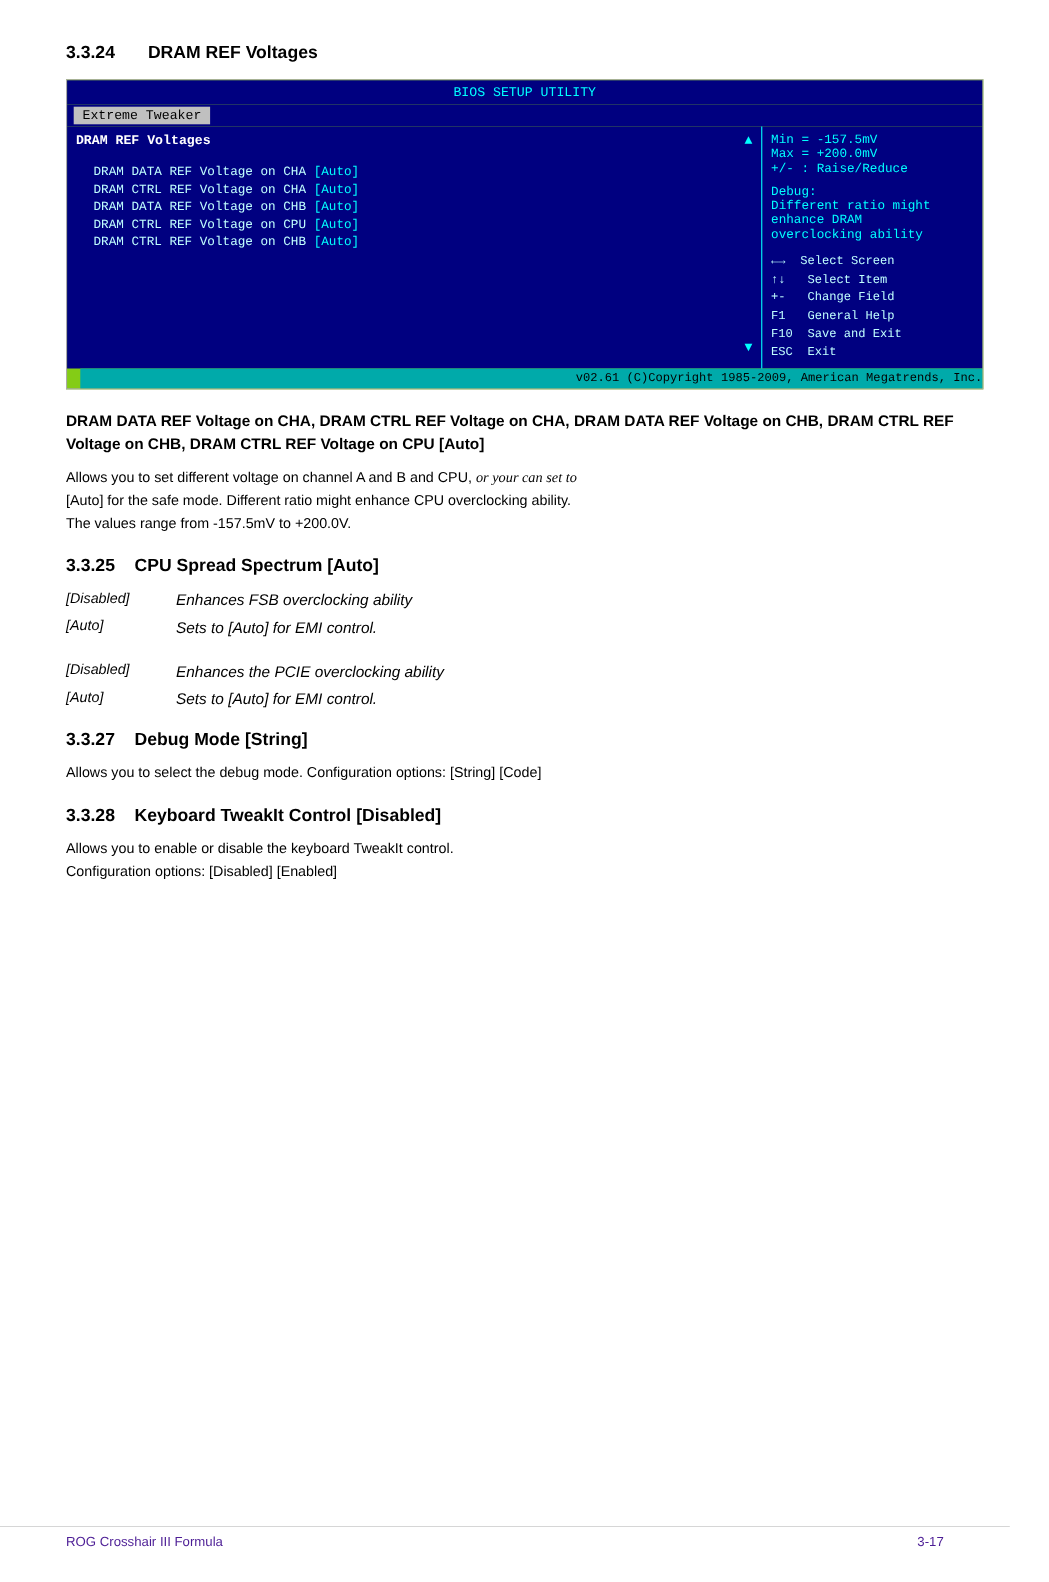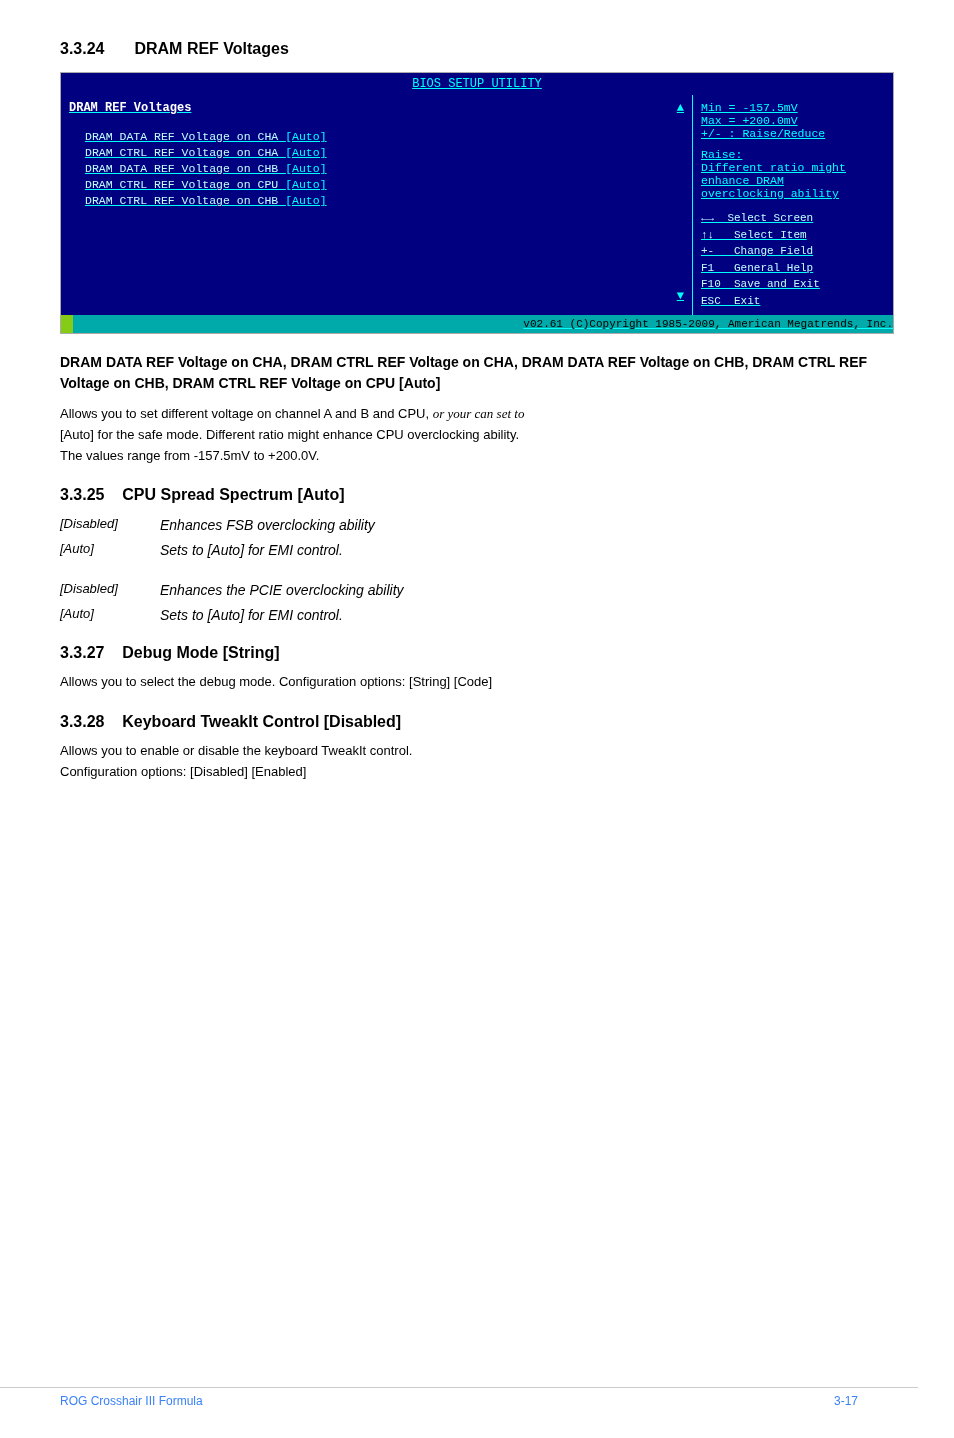--- a/index.html
+++ b/index.html
@@ -26,21 +26,20 @@
 
     
     .bios-container {
       border: 1px solid #aaa;
       background: #84cc16;
       color: #00ffff;
       font-family: 'Courier New', Courier, monospace;
       font-size: 12px;
       margin-bottom: 18px;
       padding: 0;
-      text-decoration: underline;
     }
 
     .bios-title-bar {
       text-align: center;
       background: #000080;
       color: #00ffff;
       padding: 4px 0 4px 0;
       font-family: 'Courier New', Courier, monospace;
       font-size: 12px;
     }
@@ -164,21 +163,21 @@
       position: fixed;
       bottom: 30px;
       left: 0;
       width: 918px;
       display: flex;
       justify-content: space-between;
       padding: 0 60px;
       border-top: 1px solid #ccc;
       padding-top: 6px;
       font-size: 12px;
-      color: #3b82f6;
+      color: #4c1d95;
     }
 
     .bios-right-nav {
       margin-top: 10px;
       font-family: 'Courier New', Courier, monospace;
       font-size: 11px;
       color: #c0ffff;
       line-height: 1.5;
     }
   </style>
@@ -186,20 +185,23 @@
 <body>
 
 <h2 class="section-heading">
   <span class="section-num">3.3.24</span>
   <span>DRAM REF Voltages</span>
 </h2>
 
 <div class="bios-container">
   <div class="bios-title-bar">
     <span>BIOS SETUP UTILITY</span>
+  </div>
+  <div class="bios-tab-bar">
+    <span class="bios-tab">Extreme Tweaker</span>
   </div>
   <div class="bios-body">
 
     <div class="bios-left" style="position:relative;">
       <div style="display:flex;justify-content:space-between;">
         <div class="bios-section-title">DRAM REF Voltages</div>
         <div style="color:#00ffff;font-size:12px;">▲</div>
       </div>
       <div style="height:8px;"></div>
       <div class="bios-item">
@@ -219,21 +221,21 @@
       </div>
       <div style="height: 80px;"></div>
       <div style="text-align:right; color:#00ffff; font-size:12px;">▼</div>
     </div>
 
     <div class="bios-right">
       <div>Min = -157.5mV</div>
       <div>Max = +200.0mV</div>
       <div>+/- : Raise/Reduce</div>
       <div style="height:8px;"></div>
-      <div>Raise:</div>
+      <div>Debug:</div>
       <div>Different ratio might</div>
       <div>enhance DRAM</div>
       <div>overclocking ability</div>
       <div class="bios-right-nav">
         <div>←→&nbsp; Select Screen</div>
         <div>↑↓&nbsp;&nbsp; Select Item</div>
         <div>+-&nbsp;&nbsp; Change Field</div>
         <div>F1&nbsp;&nbsp; General Help</div>
         <div>F10&nbsp; Save and Exit</div>
         <div>ESC&nbsp; Exit</div>

